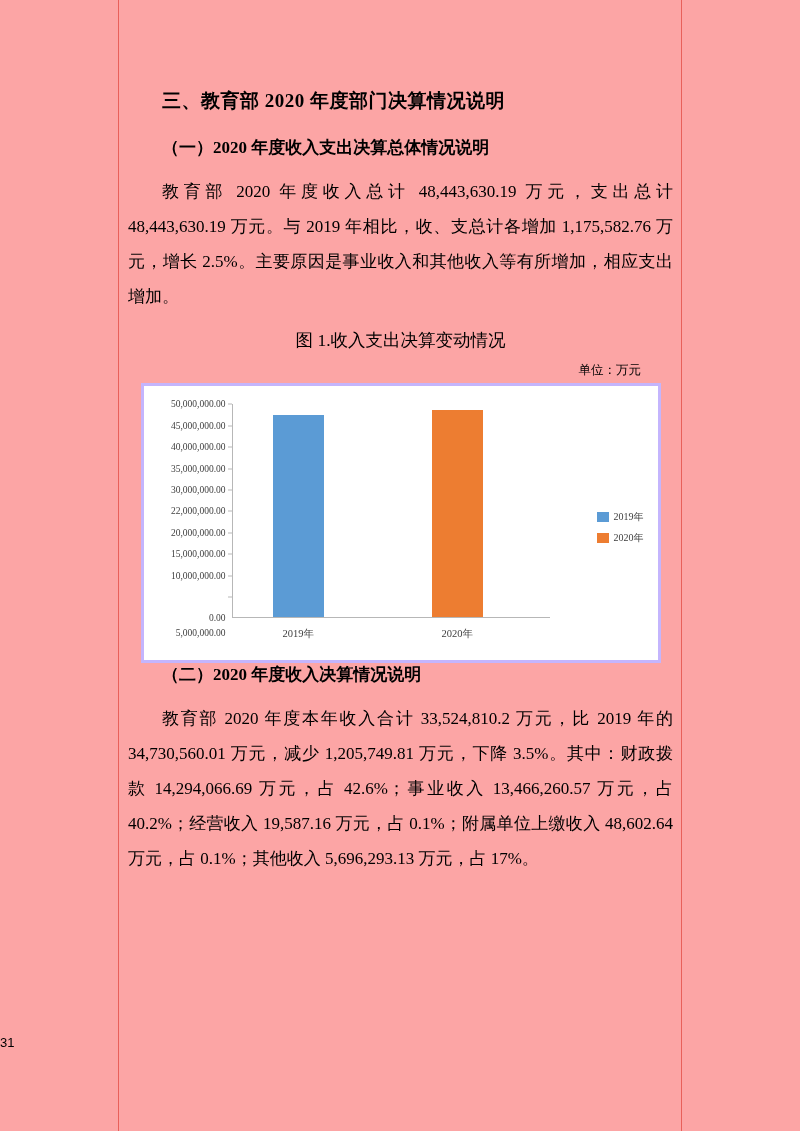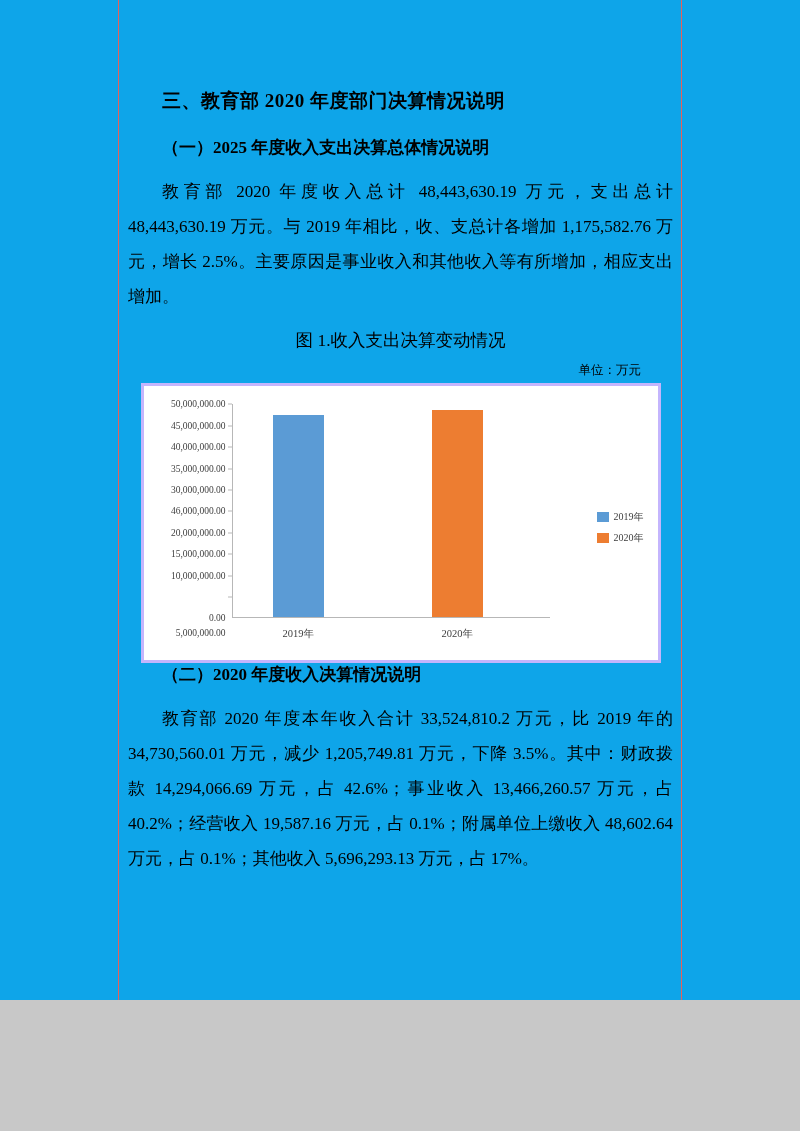--- a/index.html
+++ b/index.html
@@ -6,22 +6,22 @@
     margin: 0;
     padding: 0;
     background: #c8c8c8;
   }
   body {
     font-family: "Liberation Serif", "DejaVu Serif", serif;
   }
   .page {
     position: relative;
     width: 800px;
-    height: 1000px;
-    background: #0ea5e9;
+    height: 1131px;
+    background: #fca5a5;
     margin: 0 auto;
     overflow: hidden;
     box-sizing: border-box;
   }
   .rule-left {
     position: absolute;
     left: 118px;
     top: 0;
     width: 1px;
     height: 1131px;
@@ -170,38 +170,38 @@
 
 <div class="page">
 
   <div class="rule-left"></div>
   <div class="rule-right"></div>
 
   <div class="content">
 
     <h1 class="section-title">三、教育部 2020 年度部门决算情况说明</h1>
 
-    <h2 class="sub-title">（一）2025 年度收入支出决算总体情况说明</h2>
+    <h2 class="sub-title">（一）2020 年度收入支出决算总体情况说明</h2>
 
     <p class="body-text">教育部 2020 年度收入总计 48,443,630.19 万元，支出总计 48,443,630.19 万元。与 2019 年相比，收、支总计各增加 1,175,582.76 万元，增长 2.5%。主要原因是事业收入和其他收入等有所增加，相应支出增加。</p>
 
     <div class="fig-title">图 1.收入支出决算变动情况</div>
 
     <div class="unit-line">单位：万元</div>
 
     <div class="chart-box">
       <div class="plot">
         <div class="plot-frame"></div>
 
         <div class="ytick" style="top:0%;">50,000,000.00</div>
         <div class="ytick" style="top:10%;">45,000,000.00</div>
         <div class="ytick" style="top:20%;">40,000,000.00</div>
         <div class="ytick" style="top:30%;">35,000,000.00</div>
         <div class="ytick" style="top:40%;">30,000,000.00</div>
-        <div class="ytick" style="top:50%;">46,000,000.00</div>
+        <div class="ytick" style="top:50%;">22,000,000.00</div>
         <div class="ytick" style="top:60%;">20,000,000.00</div>
         <div class="ytick" style="top:70%;">15,000,000.00</div>
         <div class="ytick" style="top:80%;">10,000,000.00</div>
         <div class="ytick" style="top:90%;margin-top:36px;">5,000,000.00</div>
         <div class="ytick" style="top:100%;">0.00</div>
 
         <div class="ytick-mark" style="top:0%;"></div>
         <div class="ytick-mark" style="top:10%;"></div>
         <div class="ytick-mark" style="top:20%;"></div>
         <div class="ytick-mark" style="top:30%;"></div>

